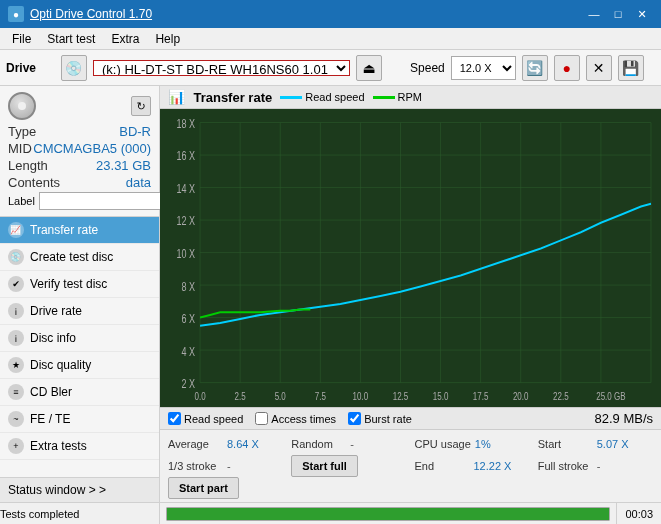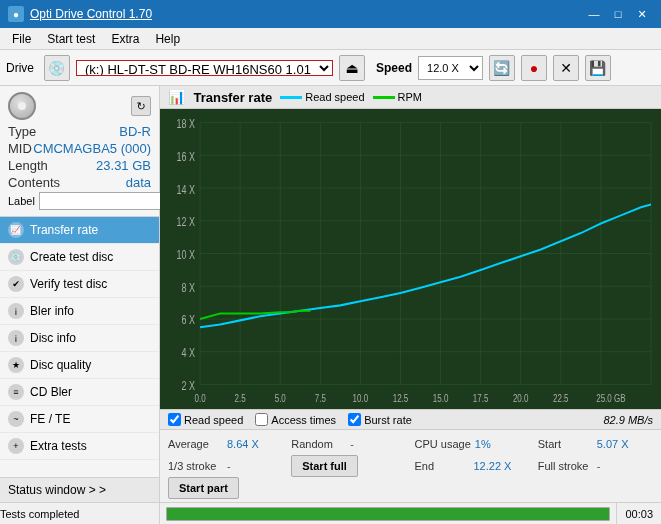--- a/index.html
+++ b/index.html
@@ -78,23 +78,23 @@
     .toolbar {
       background: #f5f5f5;
       height: 36px;
       display: flex;
       align-items: center;
       padding: 0 6px;
       gap: 6px;
       border-bottom: 1px solid #d0d0d0;
     }
     .toolbar-label {
-      font-weight: 400;
+      font-weight: 700;
       font-size: 12px;
-      margin-right: 4px;
+      margin-right: 19px;
     }
     .drive-selector {
       height: 16px;
       border: 1px solid #b91c1c;
       background: white;
       padding: 0 4px;
       font-size: 13px;
       min-width: 200px;
       cursor: pointer;
     }
@@ -104,22 +104,22 @@
       background: #e8e8e8;
       border: 1px solid #aaa;
       border-radius: 2px;
       display: flex;
       align-items: center;
       justify-content: center;
       cursor: pointer;
       font-size: 14px;
     }
     .speed-label {
-      font-weight: 700;
-      margin-left: 5px;
+      font-weight: 400;
+      margin-left: 22px;
     }
     .speed-selector {
       height: 24px;
       border: 1px solid #aaa;
       background: white;
       padding: 0 4px;
       font-size: 11px;
       width: 65px;
       cursor: pointer;
     }
@@ -374,22 +374,21 @@
     .checkbox-item {
       display: flex;
       align-items: center;
       gap: 3px;
       font-size: 11px;
     }
     .checkbox-item input { cursor: pointer; }
 
     .burst-value {
       margin-left: auto;
-      font-size: 11px;
-      font-style: italic;
+      font-size: 13px;
     }
     .burst-value span { color: #000; font-weight: 500; }
 
     
     .stats-area {
       background: #f0f0f0;
       padding: 4px 8px;
       display: grid;
       grid-template-columns: 1fr 1fr 1fr 1fr;
       gap: 2px 8px;
@@ -497,21 +496,21 @@
       <div class="nav-item">
         <div class="nav-item-icon">💿</div>
         <span>Create test disc</span>
       </div>
       <div class="nav-item">
         <div class="nav-item-icon">✔</div>
         <span>Verify test disc</span>
       </div>
       <div class="nav-item">
         <div class="nav-item-icon">ℹ</div>
-        <span>Bler info</span>
+        <span>Drive rate</span>
       </div>
       <div class="nav-item">
         <div class="nav-item-icon">ℹ</div>
         <span>Disc info</span>
       </div>
       <div class="nav-item">
         <div class="nav-item-icon">★</div>
         <span>Disc quality</span>
       </div>
       <div class="nav-item">

